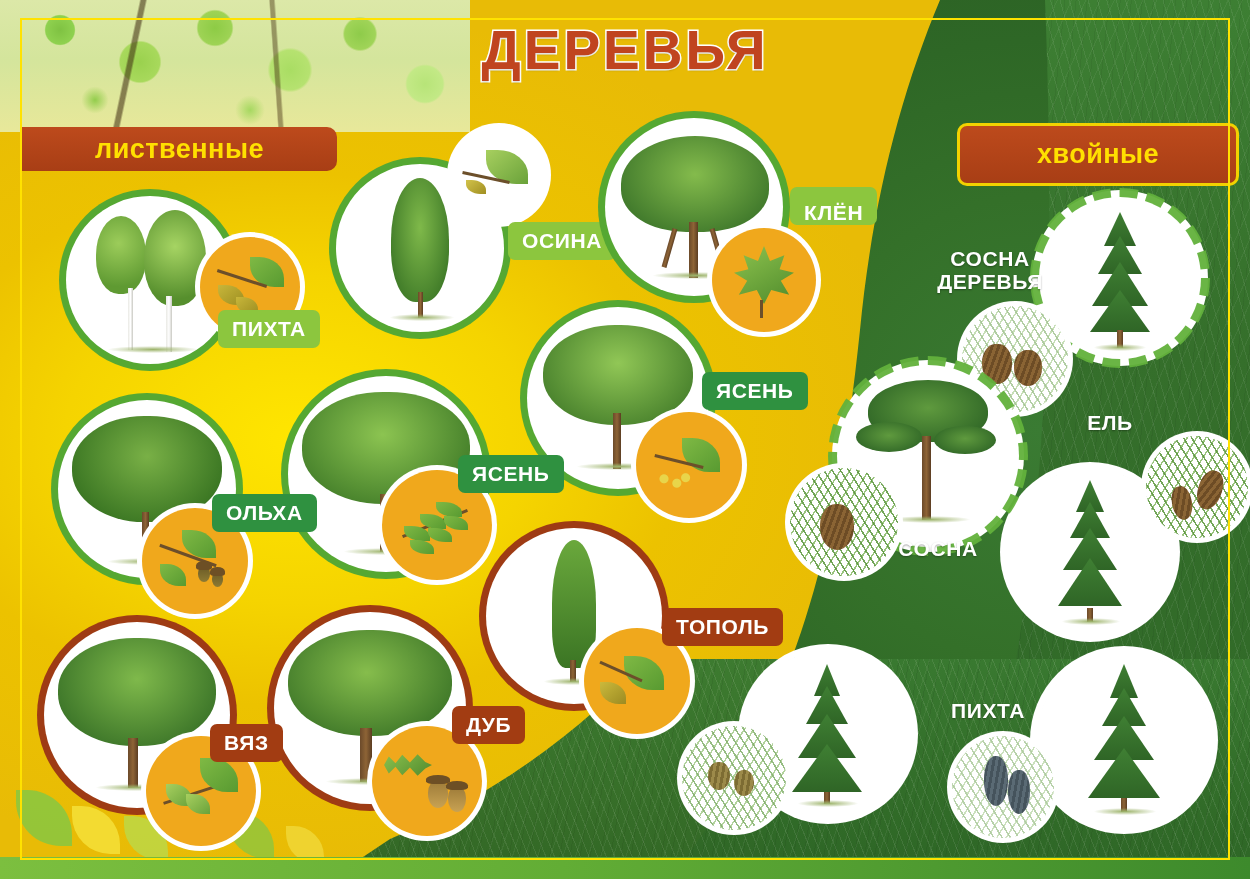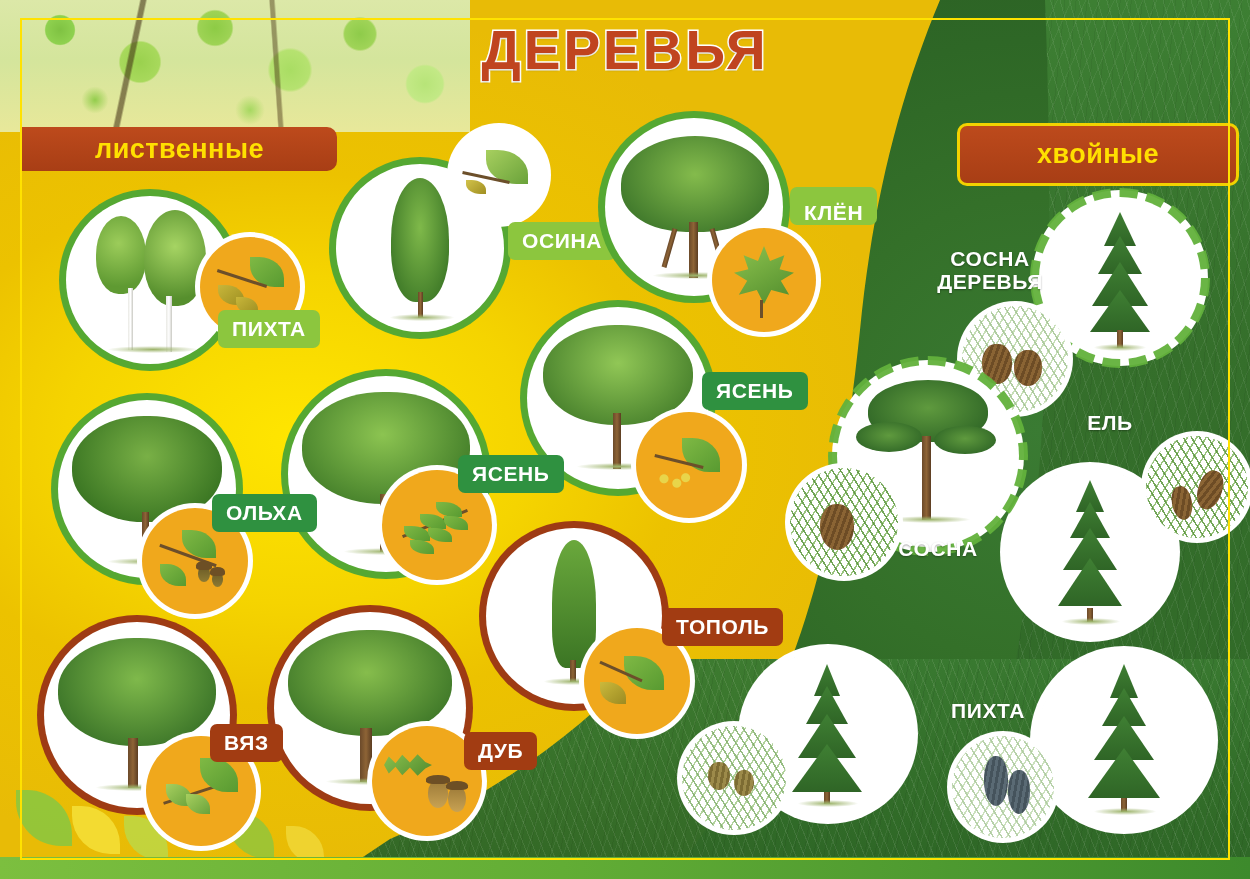--- a/index.html
+++ b/index.html
@@ -410,21 +410,21 @@
     </div>
   </div>
   <div class="detail-circle" style="left:372px; top:726px; width:110px; height:110px;">
     <div style="position:absolute; left:12px; top:24px; width:48px; height:30px;
         background:linear-gradient(140deg,#8ec44f,#4d872c);
         border-radius:50%/60%;
         clip-path:polygon(0 50%,10% 22%,24% 44%,38% 16%,54% 42%,70% 14%,86% 40%,100% 50%,86% 62%,70% 86%,54% 58%,38% 84%,24% 56%,10% 78%);"></div>
     <div class="acorn" style="left:56px; top:54px; width:20px; height:28px;"></div>
     <div class="acorn" style="left:76px; top:60px; width:18px; height:26px;"></div>
   </div>
-  <div class="label lb-rust" style="left:452px; top:732px;margin-left:12px;">
+  <div class="label lb-rust" style="left:452px; top:706px;">
     <span>ДУБ</span>
   </div>
 
   <div class="tree-circle ring-rust" style="left:44px; top:622px; width:186px; height:186px;">
     <div class="photo">
       <div class="canopy" style="left:14px; top:16px; width:158px; height:108px; background:radial-gradient(ellipse at 50% 38%, #7fb94b, #377026 84%); border-radius:48%;"></div>
       <div class="trunk" style="left:84px; top:116px; width:10px; height:50px;"></div>
       <div class="ground" style="left:52px; top:162px; width:80px;"></div>
     </div>
   </div>

